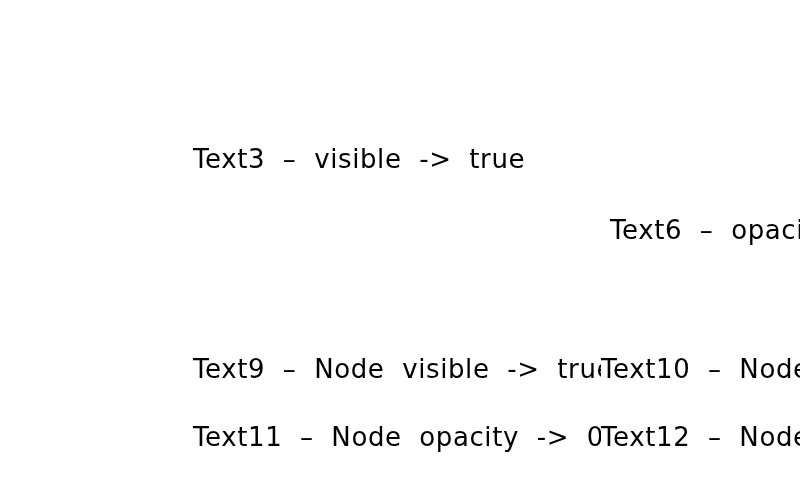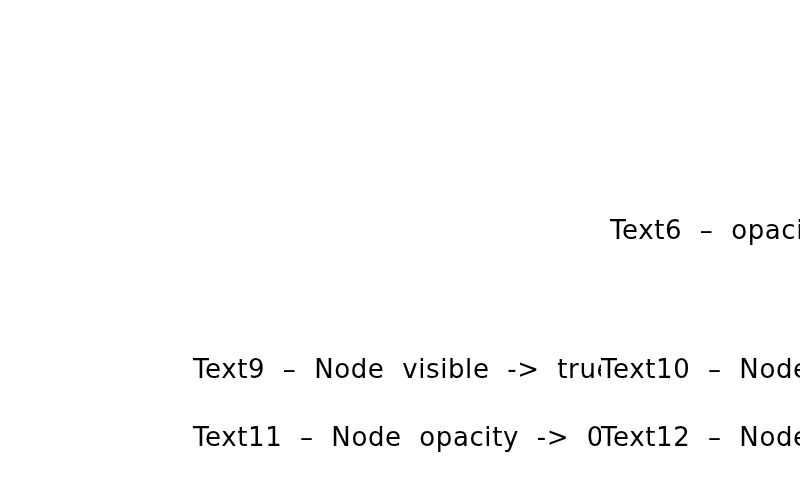--- a/index.html
+++ b/index.html
@@ -52,20 +52,21 @@
   .z3 { z-index: 3; }
   .z4 { z-index: 4; }
   .z5 { z-index: 5; }
   .z6 { z-index: 6; }
 </style>
 </head>
 <body>
 
 <div id="canvas">
 
+  <span class="label col-left row-1 z1">Text3  –  visible  -&gt;  true</span>
 
   <span class="label col-right row-2 z2">Text6  –  opacity  -&gt;  0.5</span>
 
   <span class="label col-left row-3 z3">Text9  –  Node  visible  -&gt;  true</span>
 
   <span class="label col-over row-3 z4">Text10  –  Node  opacity  -&gt;  0.5</span>
 
   <span class="label col-left row-4 z5">Text11  –  Node  opacity  -&gt;  0.5</span>
 
   <span class="label col-over row-4 z6">Text12  –  Node  visible  -&gt;  true</span>

